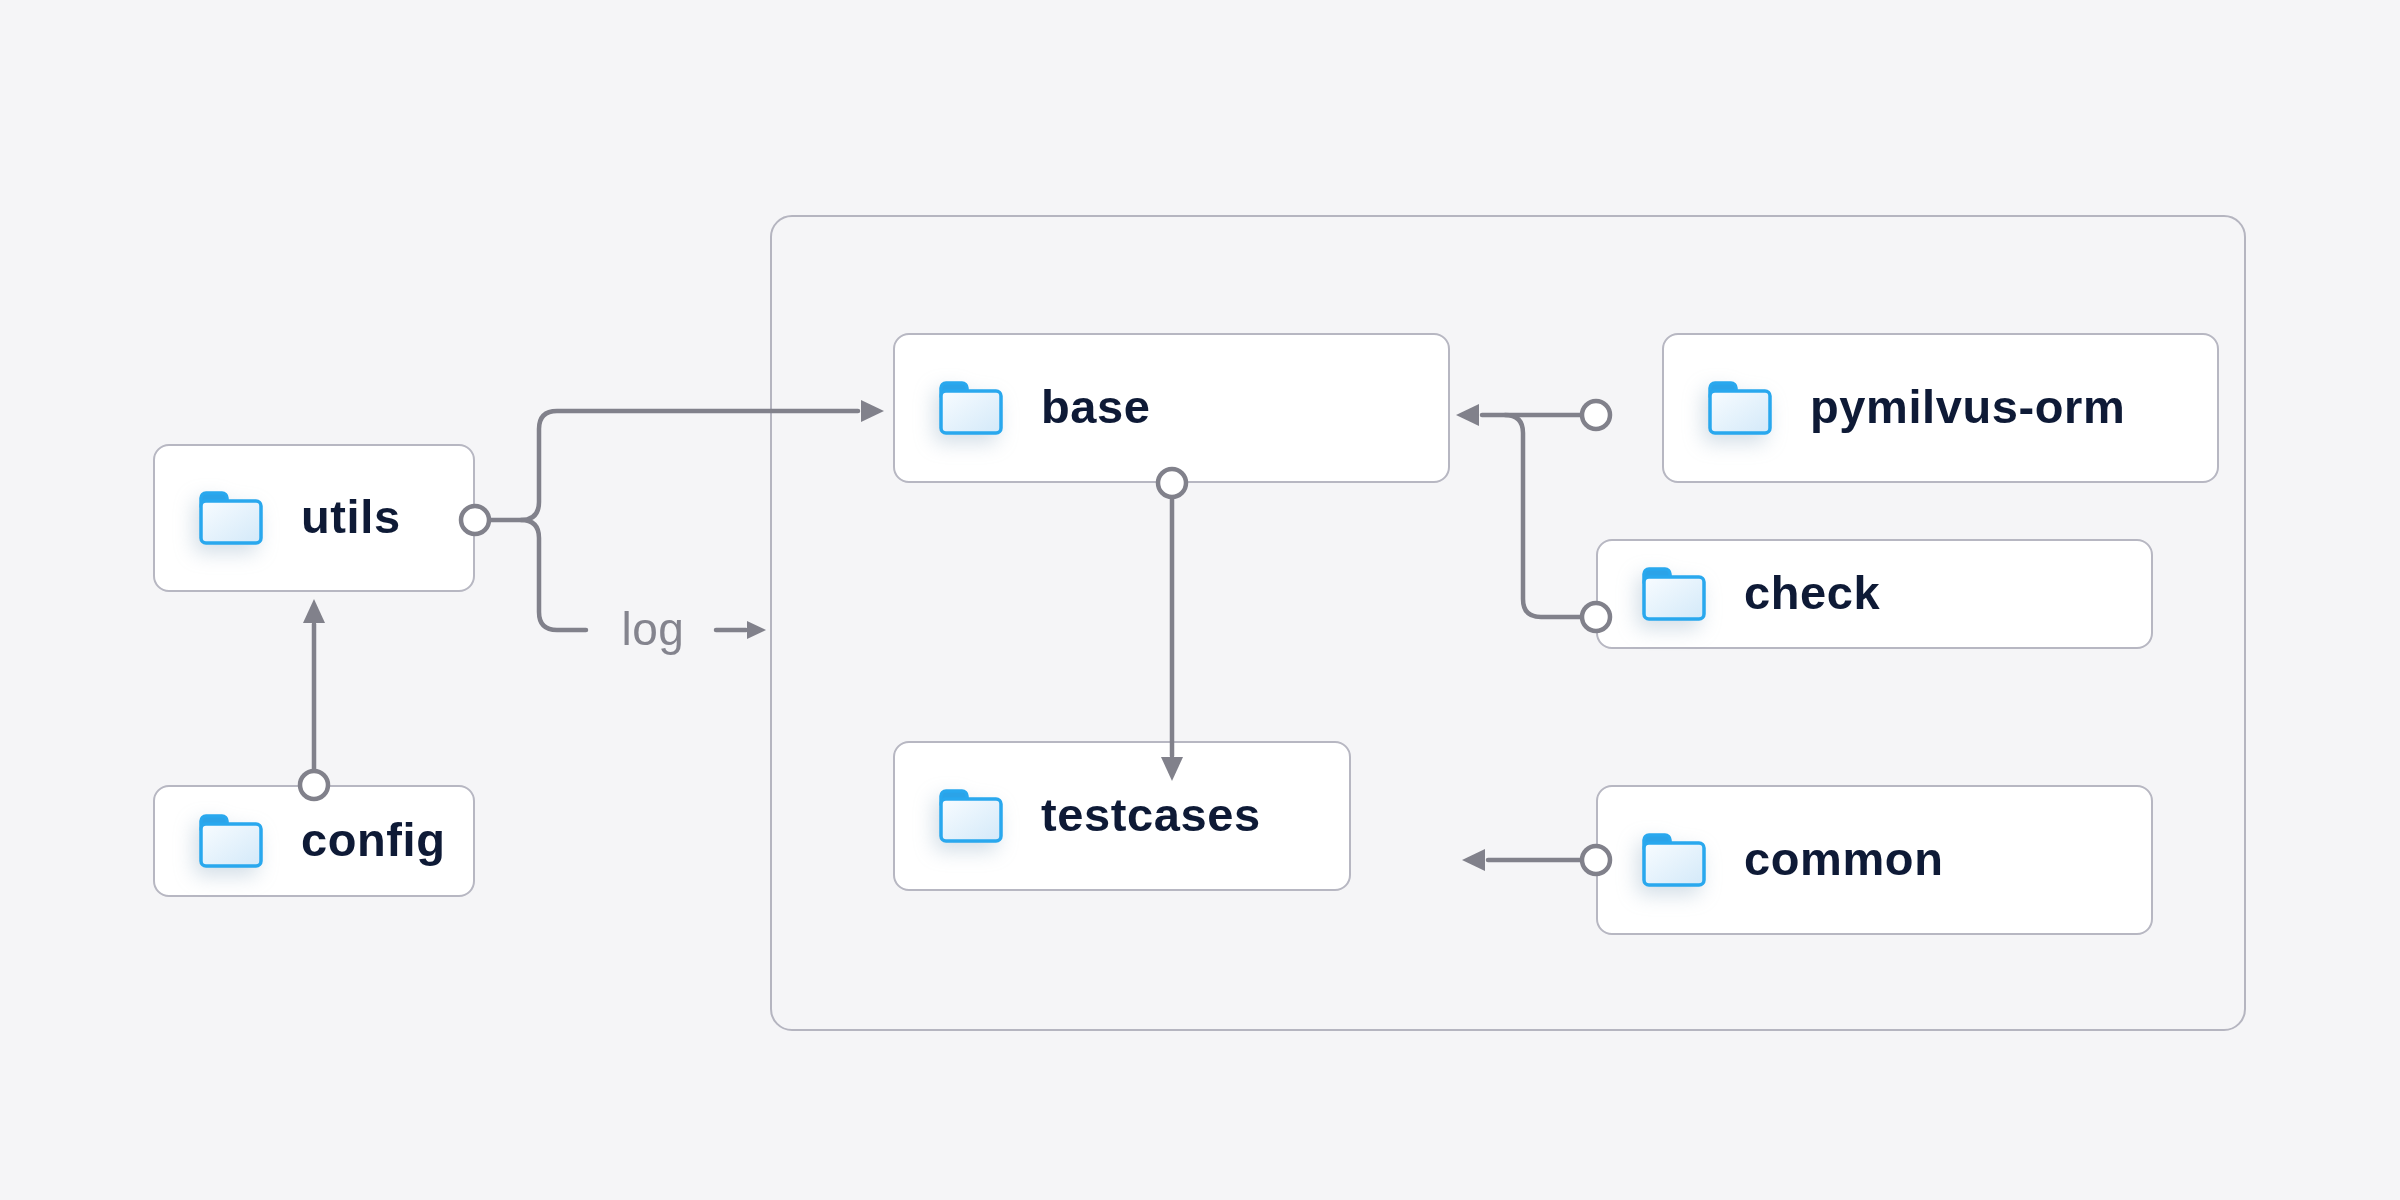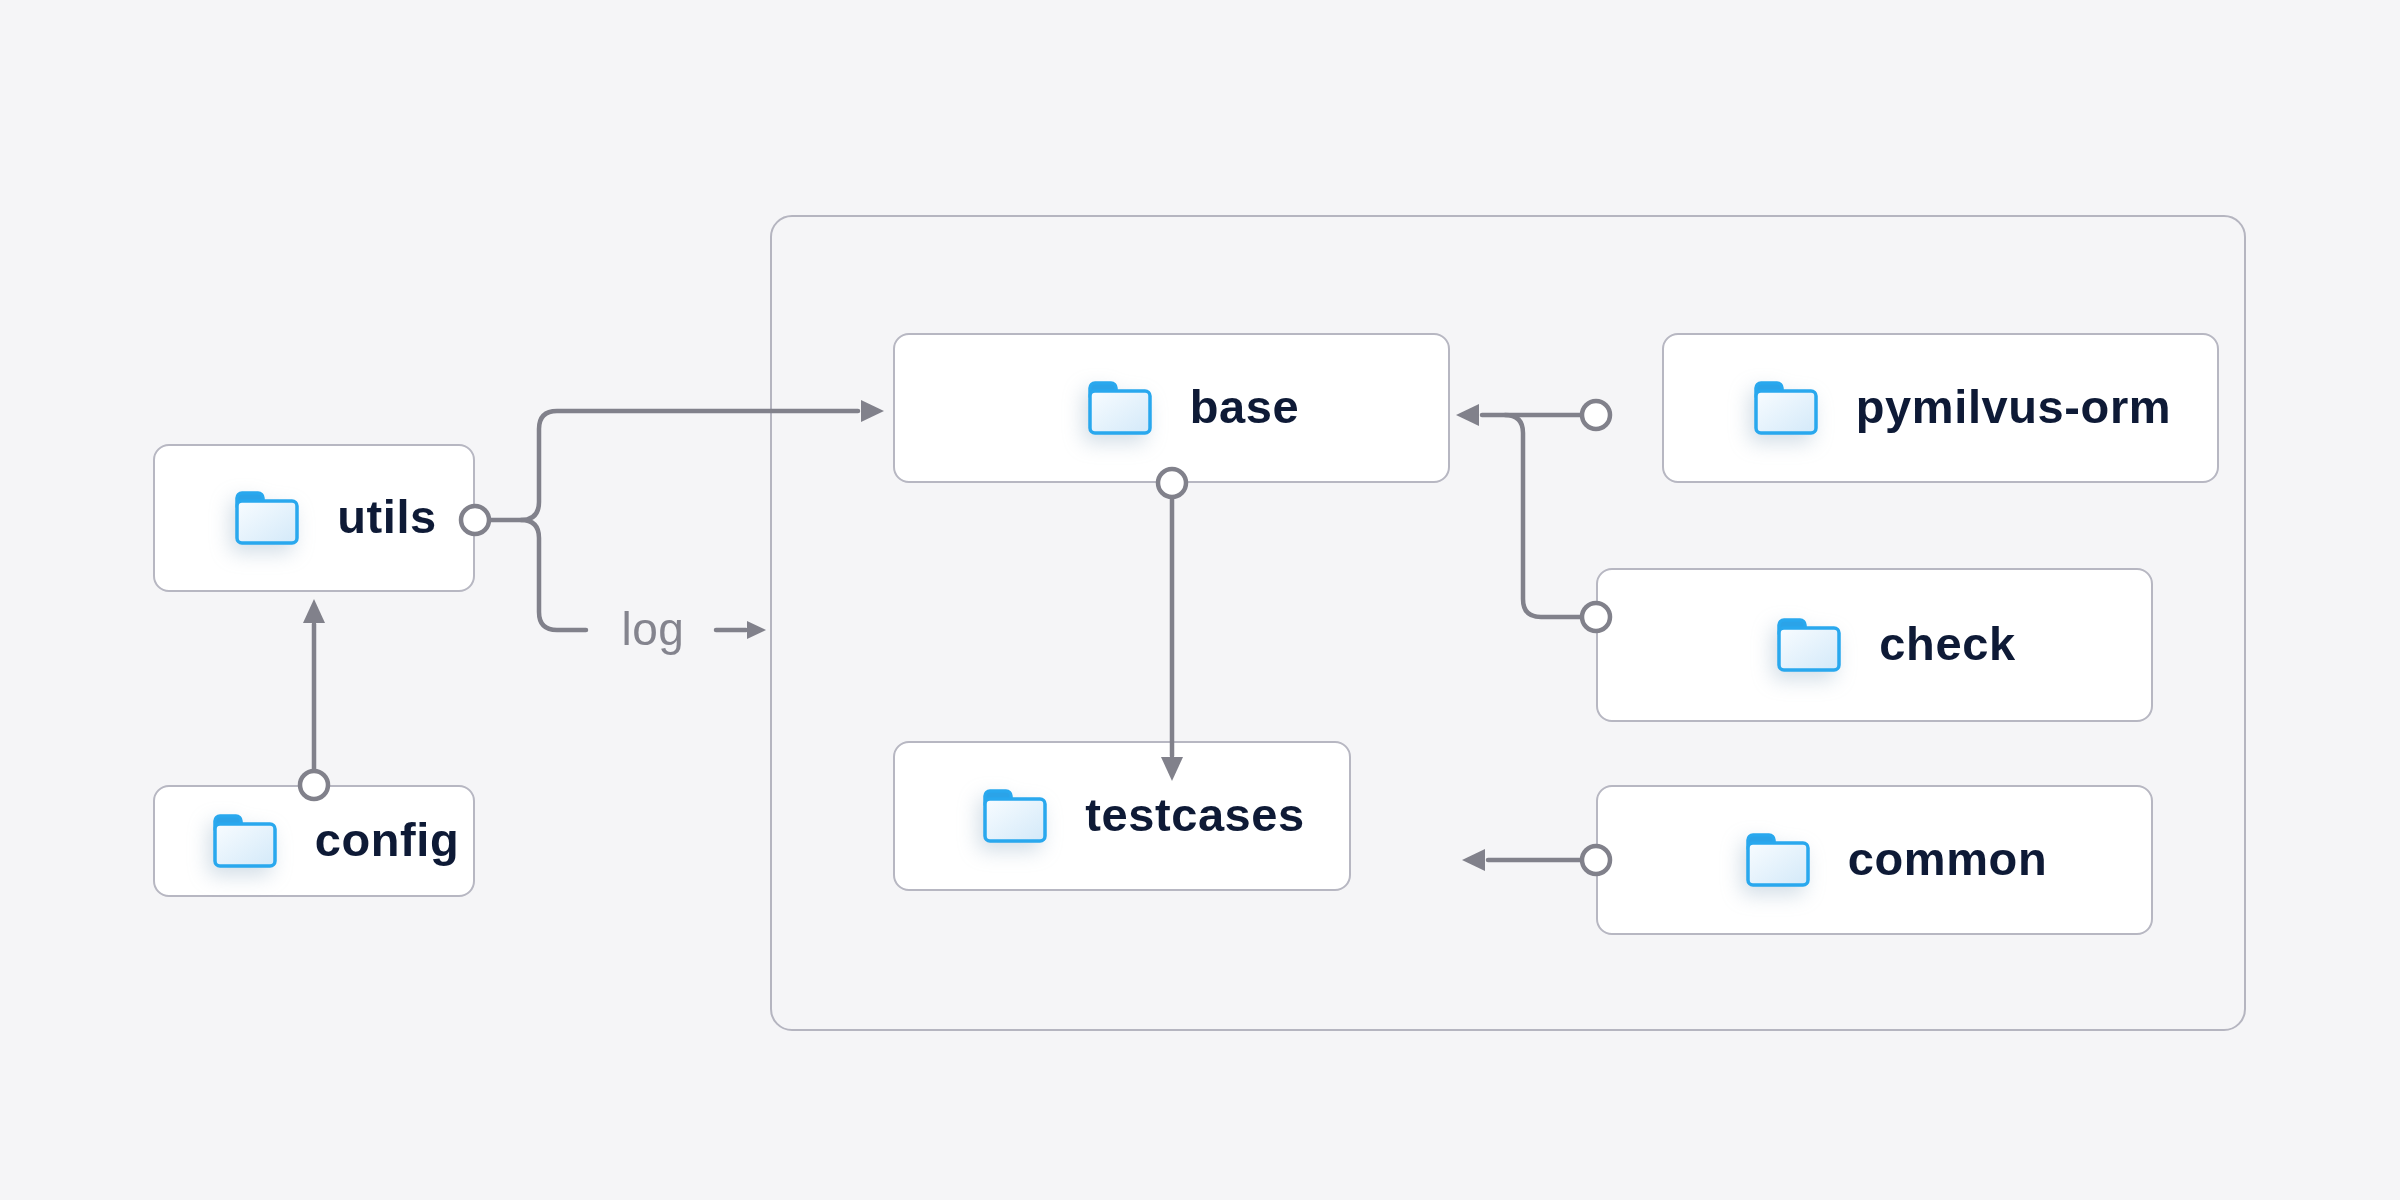--- a/index.html
+++ b/index.html
@@ -45,34 +45,33 @@
   }
   
   .node {
     position: absolute;
     background: #ffffff;
     border: 2.5px solid #b7b7c2;
     border-radius: 16px;
     display: flex; align-items: center;
     gap: 38px; padding-left: 44px;
     z-index: 2;
-    justify-content: center;
   }
   .node-label {
     font-size: 47px; font-weight: 700;
     color: #0e1a36; letter-spacing: .6px;
     line-height: 1; padding-bottom: 4px;
     white-space: nowrap;
   }
   .folder { filter: drop-shadow(-5px 8px 10px rgba(110,145,175,.30)); flex: 0 0 auto; }
   #node-utils     { left: 153px;  top: 444px; width: 322px; height: 148px; }
   #node-config    { left: 153px;  top: 785px; width: 322px; height: 112px; }
   #node-base      { left: 893px;  top: 333px; width: 557px; height: 150px; }
   #node-pymilvus  { left: 1662px; top: 333px; width: 557px; height: 150px; }
-  #node-check     { left: 1596px; top: 539px; width: 557px; height: 154px; margin-top: 29px; }
+  #node-check     { left: 1596px; top: 539px; width: 557px; height: 110px; }
   #node-testcases { left: 893px;  top: 741px; width: 458px; height: 150px; }
   #node-common    { left: 1596px; top: 785px; width: 557px; height: 150px; }
   
   .connectors {
     position: absolute; left: 0; top: 0;
     width: 2400px; height: 1200px;
     z-index: 3; pointer-events: none;
   }
   
   .edge-label {

